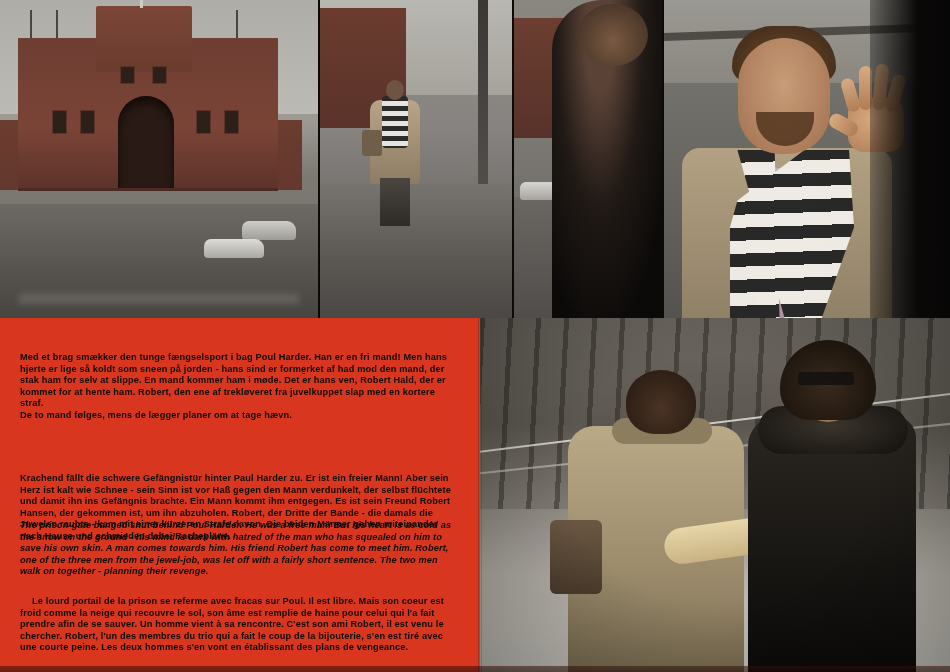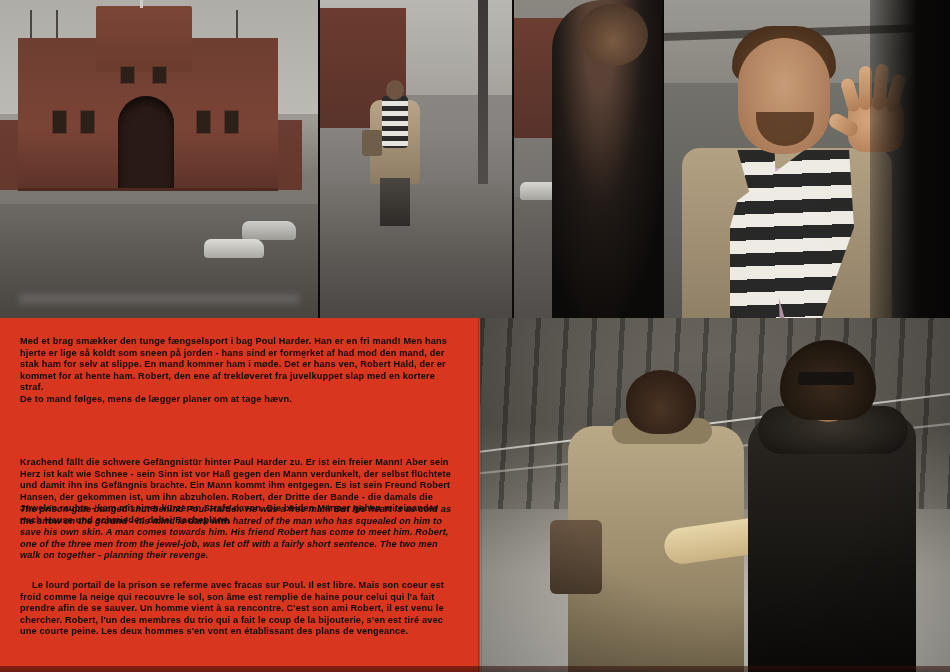--- a/index.html
+++ b/index.html
@@ -248,21 +248,21 @@
 
   
   .bottom {
     position: absolute;
     left: 0; top: 318px;
     width: 950px; height: 354px;
     background: #d8361f;
   }
   .text-col {
     position: absolute;
-    left: 0; top: 0;
+    left: 0; top: 16px;
     width: 480px; height: 334px;
     background: #d8361f;
     padding: 0;
   }
   .para {
     position: absolute;
     left: 20px;
     width: 440px;
     color: #120b08;
     font-size: 9.2px;

